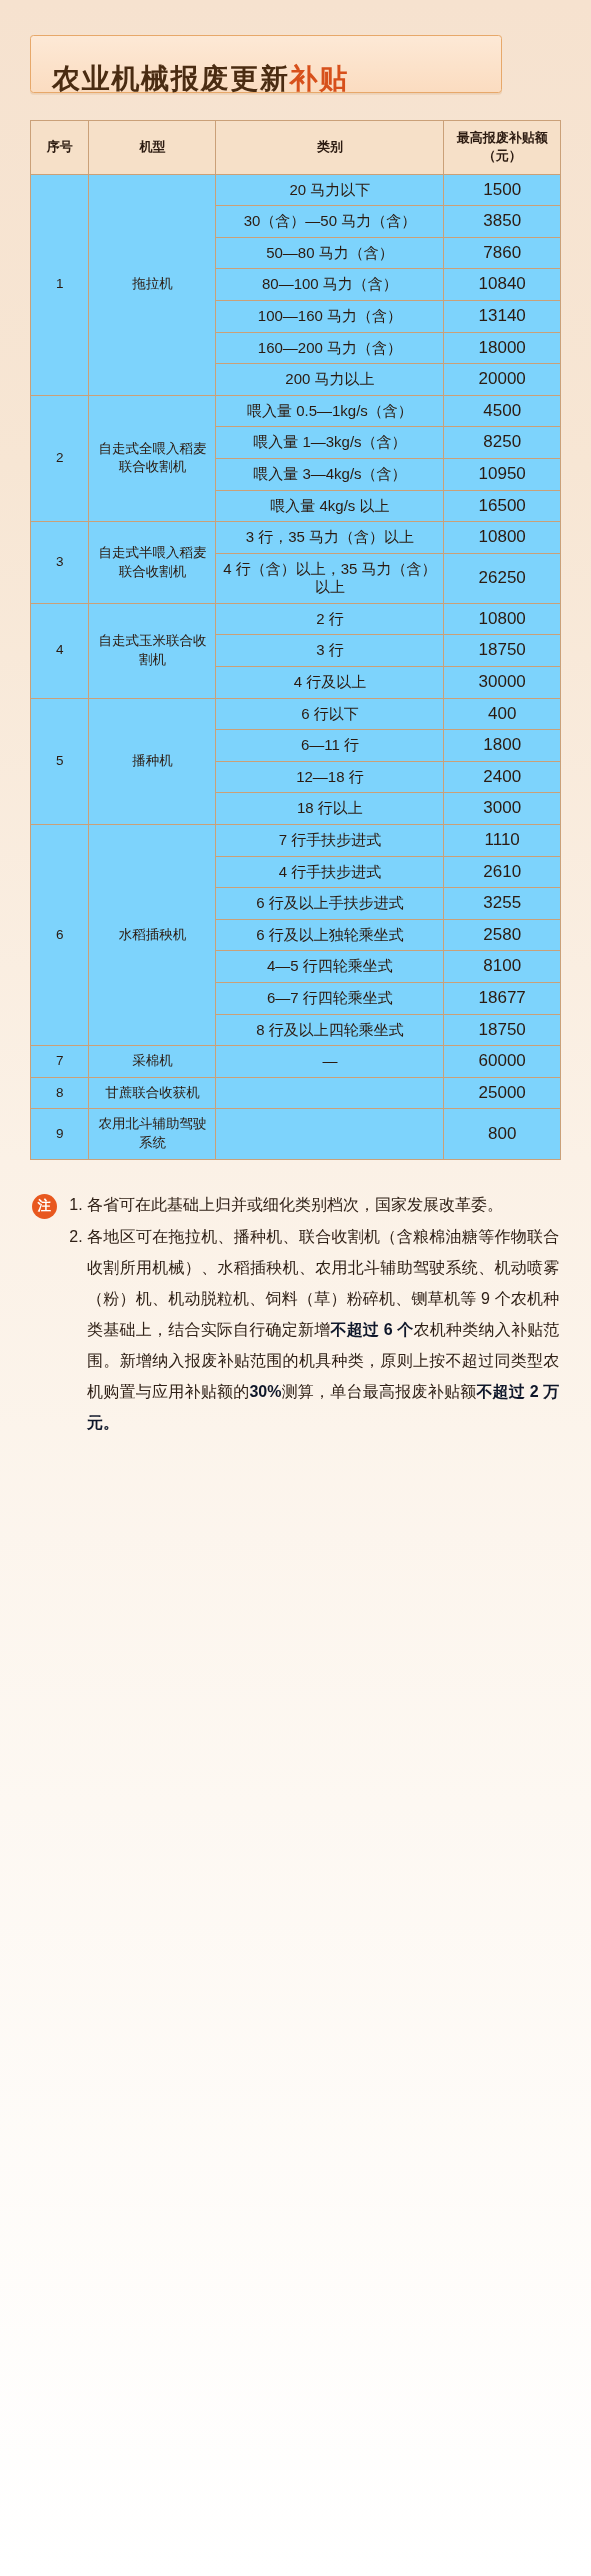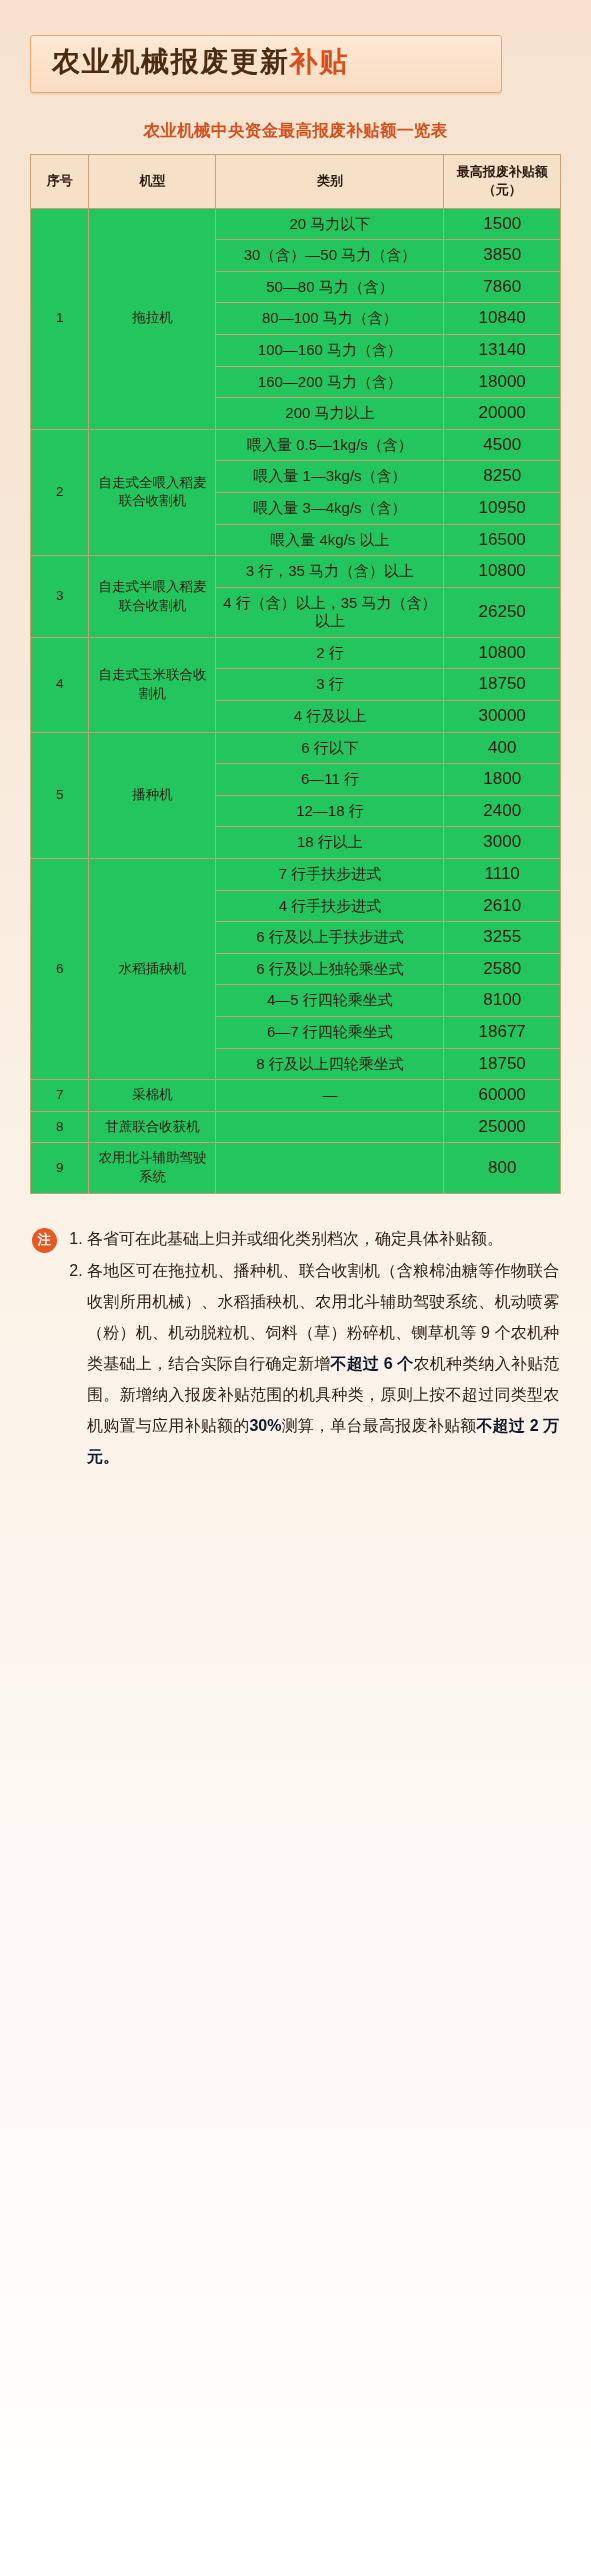--- a/index.html
+++ b/index.html
@@ -33,21 +33,21 @@
     width: 470px;
     height: 56px;
     background: linear-gradient(180deg, #fde9d6 0%, #fbdcc0 100%);
     border: 1.7px solid #e7a86a;
     border-radius: 3.4px;
     box-shadow: 0 1.7px 0 rgba(200,140,80,0.20);
   }
   .title-text {
     position: absolute;
     left: 22px;
-    top: 11px;
+    top: 28px;
     font-size: 28px;
     font-weight: bold;
     letter-spacing: 1.7px;
     color: #4a2c12;
     white-space: nowrap;
   }
   .title-accent {
     color: #d7501b;
   }
 
@@ -72,21 +72,21 @@
     font-weight: bold;
     color: #d7501b;
     letter-spacing: 0.4px;
     margin: 0 0 12px 0;
   }
 
   
   table.subsidy {
     width: 100%;
     border-collapse: collapse;
-    background: #22c55e;
+    background: #7dd3fc;
     font-size: 12.7px;
     table-layout: fixed;
     margin-top: 8px;
   }
   table.subsidy th,
   table.subsidy td {
     border: 0.8px solid #caa078;
     text-align: center;
     vertical-align: middle;
     padding: 6px 2.5px;
@@ -153,21 +153,20 @@
 <div class="page">
 
   <div class="title-wrap">
     <div class="title-plate"></div>
     <div class="title-text">
       <span>农业机械报废更新</span><span class="title-accent">补贴</span>
     </div>
   </div>
 
 
-  <div class="table-caption">农业机械中央资金最高报废补贴额一览表</div>
 
   <table class="subsidy">
     <colgroup>
       <col class="c-idx">
         <col class="c-type">
         <col class="c-cat">
         <col class="c-amt">
     </colgroup>
     <thead>
       <tr>
@@ -325,19 +324,19 @@
         <td class="cell-cat"></td>
         <td class="cell-amt">800</td>
       </tr>
 
     </tbody>
   </table>
 
   <div class="notes">
     <div class="note-badge">注</div>
     <ol class="note-list">
-      <li><span>各省可在此基础上归并或细化类别档次，确定具体补贴额。</span></li>
+      <li><span>各省可在此基础上归并或细化类别档次，国家发展改革委。</span></li>
       <li><span>各地区可在拖拉机、播种机、联合收割机（含粮棉油糖等作物联合收割所用机械）、水稻插秧机、农用北斗辅助驾驶系统、机动喷雾（粉）机、机动脱粒机、饲料（草）粉碎机、铡草机等 9 个农机种类基础上，结合实际自行确定新增</span><span class="hl">不超过 6 个</span><span>农机种类纳入补贴范围。新增纳入报废补贴范围的机具种类，原则上按不超过同类型农机购置与应用补贴额的</span><span class="hl">30%</span><span>测算，单台最高报废补贴额</span><span class="hl">不超过 2 万元。</span></li>
     </ol>
   </div>
 
 </div>
 
 
 </body></html>

